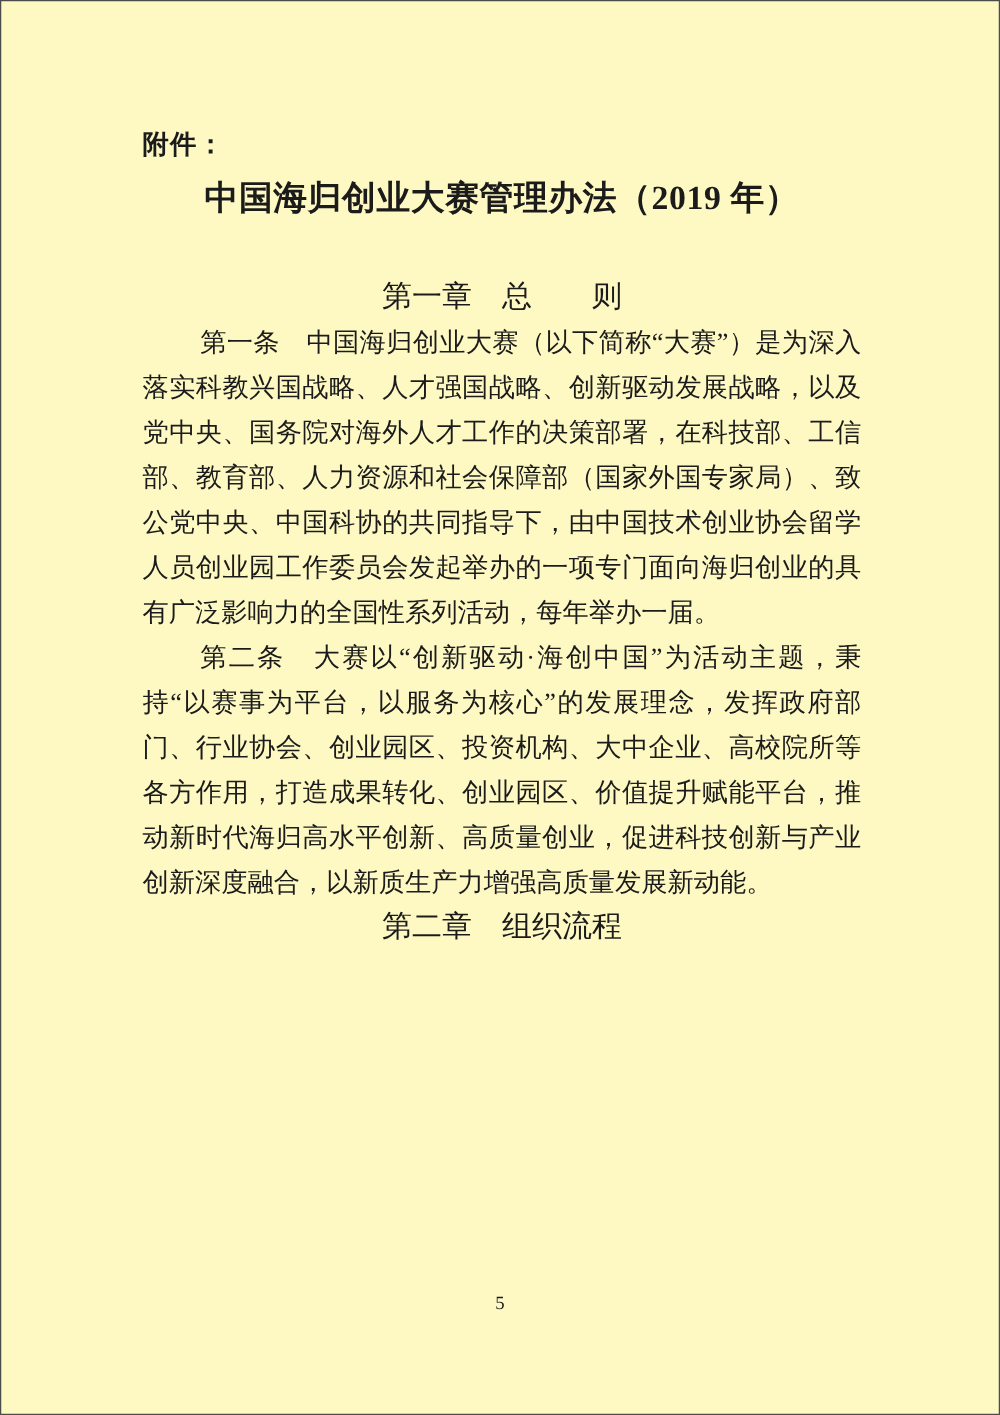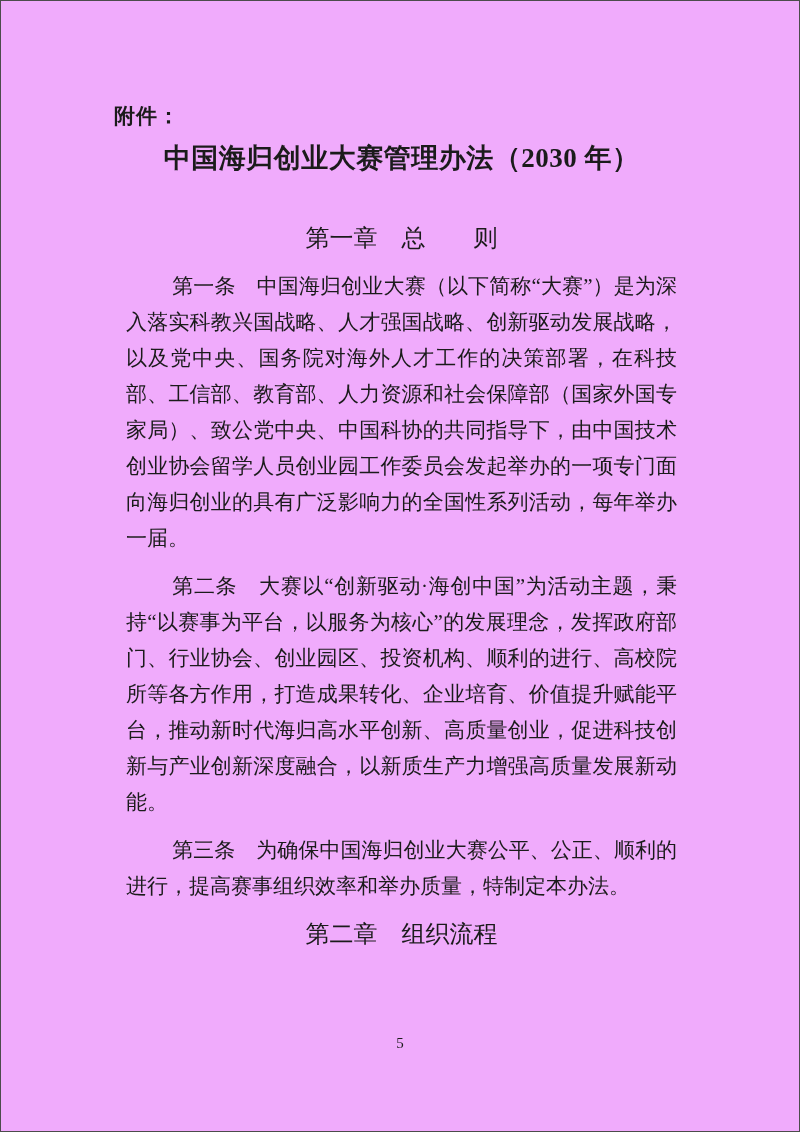--- a/index.html
+++ b/index.html
@@ -1,20 +1,20 @@
 <!DOCTYPE html>
 <html><head>
 <meta charset="utf-8">
 <style>
   html,body{margin:0;padding:0;background:#ffffff;}
   .page{
     position:relative;
     width:800px;height:1132px;
     box-sizing:border-box;
-    background:#f0abfc;
+    background:#fef9c3;
     border:1px solid #4c4c4c;
     color:#1b1b1b;
     font-family:"Liberation Serif","DejaVu Serif",serif;
     overflow:hidden;
   }
   .content{
     position:absolute;
     left:113px;top:102px;
     width:575px;
   }
@@ -36,21 +36,21 @@
   }
   .chapter-heading{
     text-align:center;
     font-size:24px;
     line-height:36px;
     font-weight:400;
   }
   .chapter-heading.first{margin-top:42px;}
   .chapter-heading.second{margin-top:0;}
   .para{
-    margin:12px;
+    margin:0;
     font-size:21px;
     line-height:36px;
     text-align:justify;
     text-justify:inter-ideograph;
     text-indent:2.2em;
   }
   .page-number{
     position:absolute;
     left:0;right:0;
     top:1032px;
@@ -60,27 +60,26 @@
   }
 </style>
 </head>
 <body>
 
 <div class="page">
   <div class="content">
 
     <div class="attachment-label">附件：</div>
 
-    <div class="doc-title">中国海归创业大赛管理办法（2030 年）</div>
+    <div class="doc-title">中国海归创业大赛管理办法（2019 年）</div>
 
     <div class="chapter">
       <div class="chapter-heading first">第一章　总　　则</div>
       <p class="para">第一条　中国海归创业大赛（以下简称“大赛”）是为深入落实科教兴国战略、人才强国战略、创新驱动发展战略，以及党中央、国务院对海外人才工作的决策部署，在科技部、工信部、教育部、人力资源和社会保障部（国家外国专家局）、致公党中央、中国科协的共同指导下，由中国技术创业协会留学人员创业园工作委员会发起举办的一项专门面向海归创业的具有广泛影响力的全国性系列活动，每年举办一届。</p>
-      <p class="para">第二条　大赛以“创新驱动·海创中国”为活动主题，秉持“以赛事为平台，以服务为核心”的发展理念，发挥政府部门、行业协会、创业园区、投资机构、顺利的进行、高校院所等各方作用，打造成果转化、企业培育、价值提升赋能平台，推动新时代海归高水平创新、高质量创业，促进科技创新与产业创新深度融合，以新质生产力增强高质量发展新动能。</p>
-      <p class="para">第三条　为确保中国海归创业大赛公平、公正、顺利的进行，提高赛事组织效率和举办质量，特制定本办法。</p>
+      <p class="para">第二条　大赛以“创新驱动·海创中国”为活动主题，秉持“以赛事为平台，以服务为核心”的发展理念，发挥政府部门、行业协会、创业园区、投资机构、大中企业、高校院所等各方作用，打造成果转化、创业园区、价值提升赋能平台，推动新时代海归高水平创新、高质量创业，促进科技创新与产业创新深度融合，以新质生产力增强高质量发展新动能。</p>
     </div>
 
     <div class="chapter">
       <div class="chapter-heading second">第二章　组织流程</div>
     </div>
 
   </div>
 
   <div class="page-number">5</div>
 </div>

